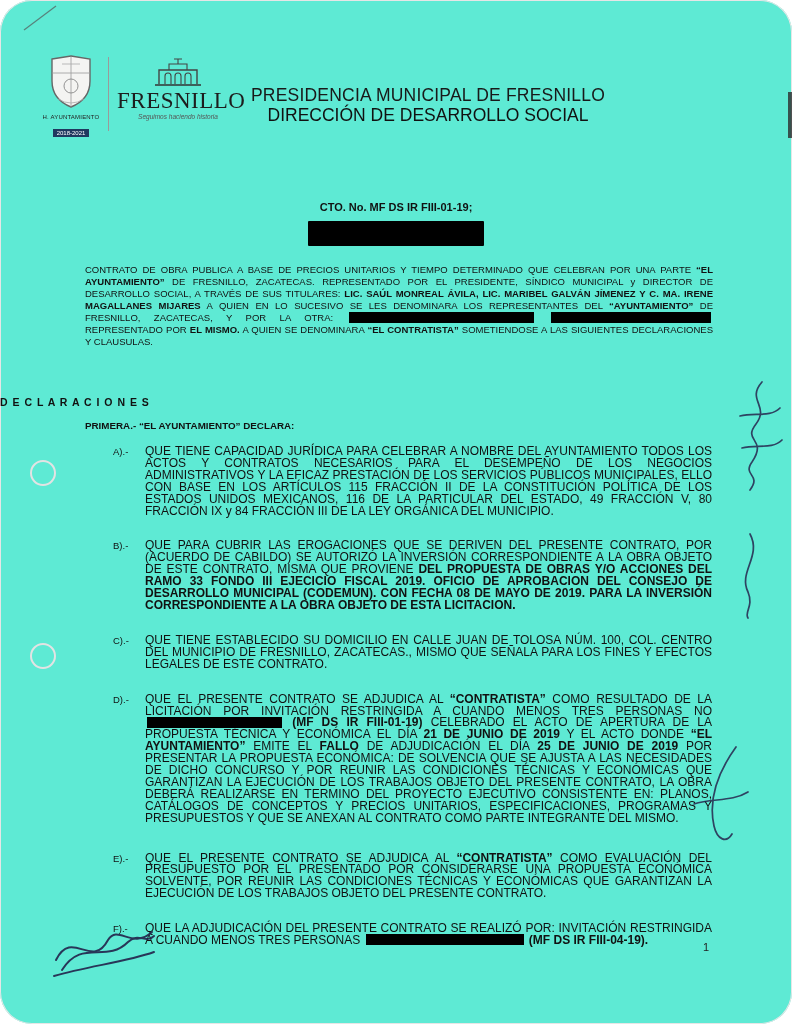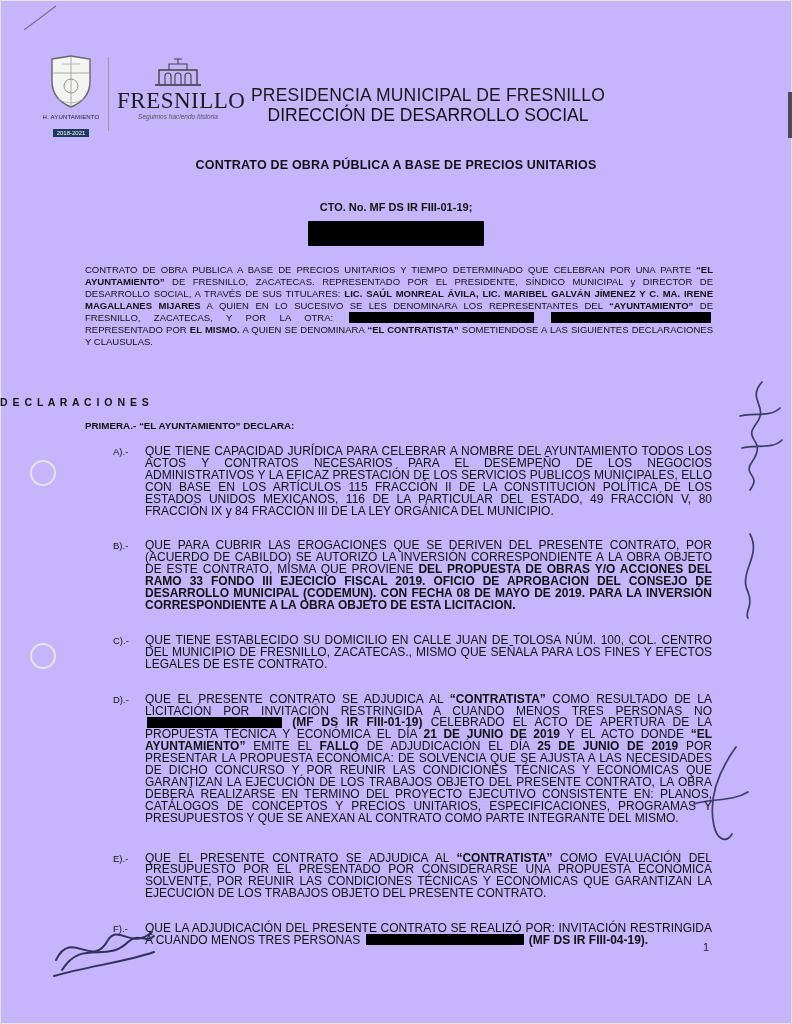--- a/index.html
+++ b/index.html
@@ -1,19 +1,20 @@
 <!DOCTYPE html>
 <html><head>
 <meta charset="utf-8">
 <style>
   html,body{margin:0;padding:0;background:#fff;}
   .page{
-    position:relative;width:792px;height:1024px;background:#c4b5fd;
+    position:relative;width:792px;height:1024px;background:#5eead4;
     font-family:"Liberation Sans",sans-serif;color:#111;overflow:hidden;
     box-shadow:inset 0 0 0 1px #e6e6e6;
+    border-radius:32px;
   }
   
   .header{position:absolute;top:55px;left:40px;display:flex;align-items:flex-start;}
   .seal{width:62px;text-align:center;flex:none;}
   .seal-caption{font-size:6px;color:#222;line-height:7px;margin-top:1px;letter-spacing:.2px;}
   .seal-years{display:inline-block;background:#20395f;color:#fff;font-size:6px;line-height:8px;padding:0 4px;margin-top:1px;}
   .hdr-divider{width:1px;height:74px;background:#9a9a9a;margin:2px 8px 0 6px;flex:none;}
   .logo-block{width:122px;text-align:center;flex:none;padding-top:1px;}
   .logo-text{font-family:"Liberation Serif",serif;font-size:23px;line-height:22px;letter-spacing:.5px;color:#1d1d1d;}
   .logo-tagline{font-family:Liberation Sans, sans-serif;font-style:italic;font-size:6.5px;color:#555;margin-top:1px;}
@@ -81,21 +82,20 @@
       </svg>
       <div class="logo-text">FRESNILLO</div>
       <div class="logo-tagline">Seguimos haciendo historia</div>
     </div>
     <div class="header-titles">
       <div class="hdr-line1">PRESIDENCIA MUNICIPAL DE FRESNILLO</div>
       <div class="hdr-line2">DIRECCIÓN DE DESARROLLO SOCIAL</div>
     </div>
   </div>
 
-  <div class="doc-title">CONTRATO DE OBRA PÚBLICA A BASE DE PRECIOS UNITARIOS</div>
 
   <div class="cto-line"><span>CTO. No. </span><span class="cto-number">MF DS IR FIII-01-19;</span></div>
 
   <div class="redact-main"></div>
 
   <div class="intro"><span>CONTRATO DE OBRA PUBLICA A BASE DE PRECIOS UNITARIOS Y TIEMPO DETERMINADO QUE CELEBRAN POR UNA PARTE </span><span class="b">“EL AYUNTAMIENTO”</span><span> DE FRESNILLO, ZACATECAS. REPRESENTADO POR EL PRESIDENTE, SÍNDICO MUNICIPAL y DIRECTOR DE DESARROLLO SOCIAL,  A TRAVÉS DE SUS TITULARES: </span><span class="b">LIC. SAÚL MONREAL ÁVILA,  LIC. MARIBEL GALVÁN JÍMENEZ Y C. MA. IRENE MAGALLANES MIJARES</span><span> A QUIEN EN LO SUCESIVO SE LES DENOMINARA LOS REPRESENTANTES DEL </span><span class="b">“AYUNTAMIENTO”</span><span> DE FRESNILLO, ZACATECAS, Y POR LA OTRA: </span><span class="redact" style="width: 185px;"></span><span> </span><span class="redact" style="width: 160px;"></span><span> REPRESENTADO POR </span><span class="b">EL MISMO.</span><span>   A     QUIEN SE DENOMINARA </span><span class="b">“EL CONTRATISTA”</span><span> SOMETIENDOSE A LAS  SIGUIENTES DECLARACIONES Y CLAUSULAS.</span></div>
 
   <div class="decl-heading">D E C L A R A C I O N E S</div>
 
   <div class="primera">PRIMERA.- “EL AYUNTAMIENTO” DECLARA:</div>

